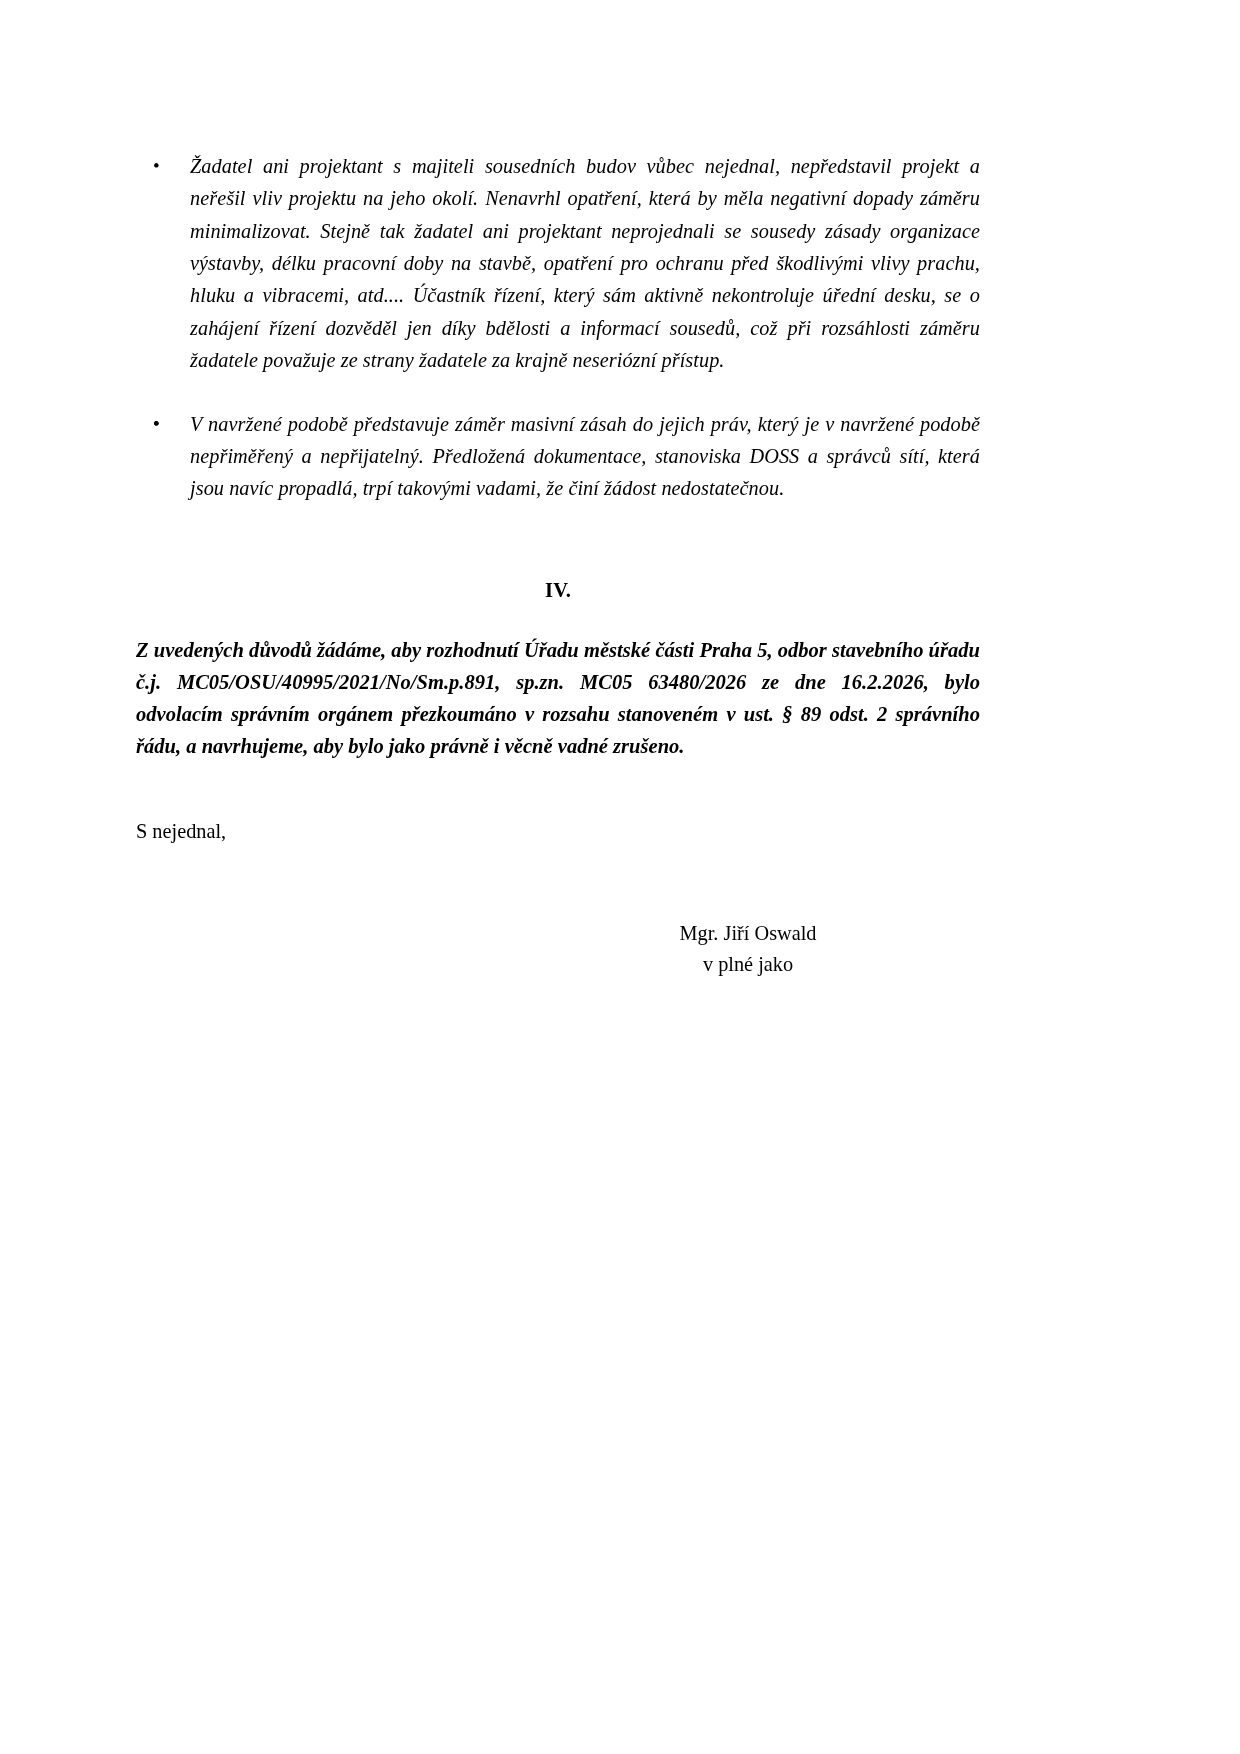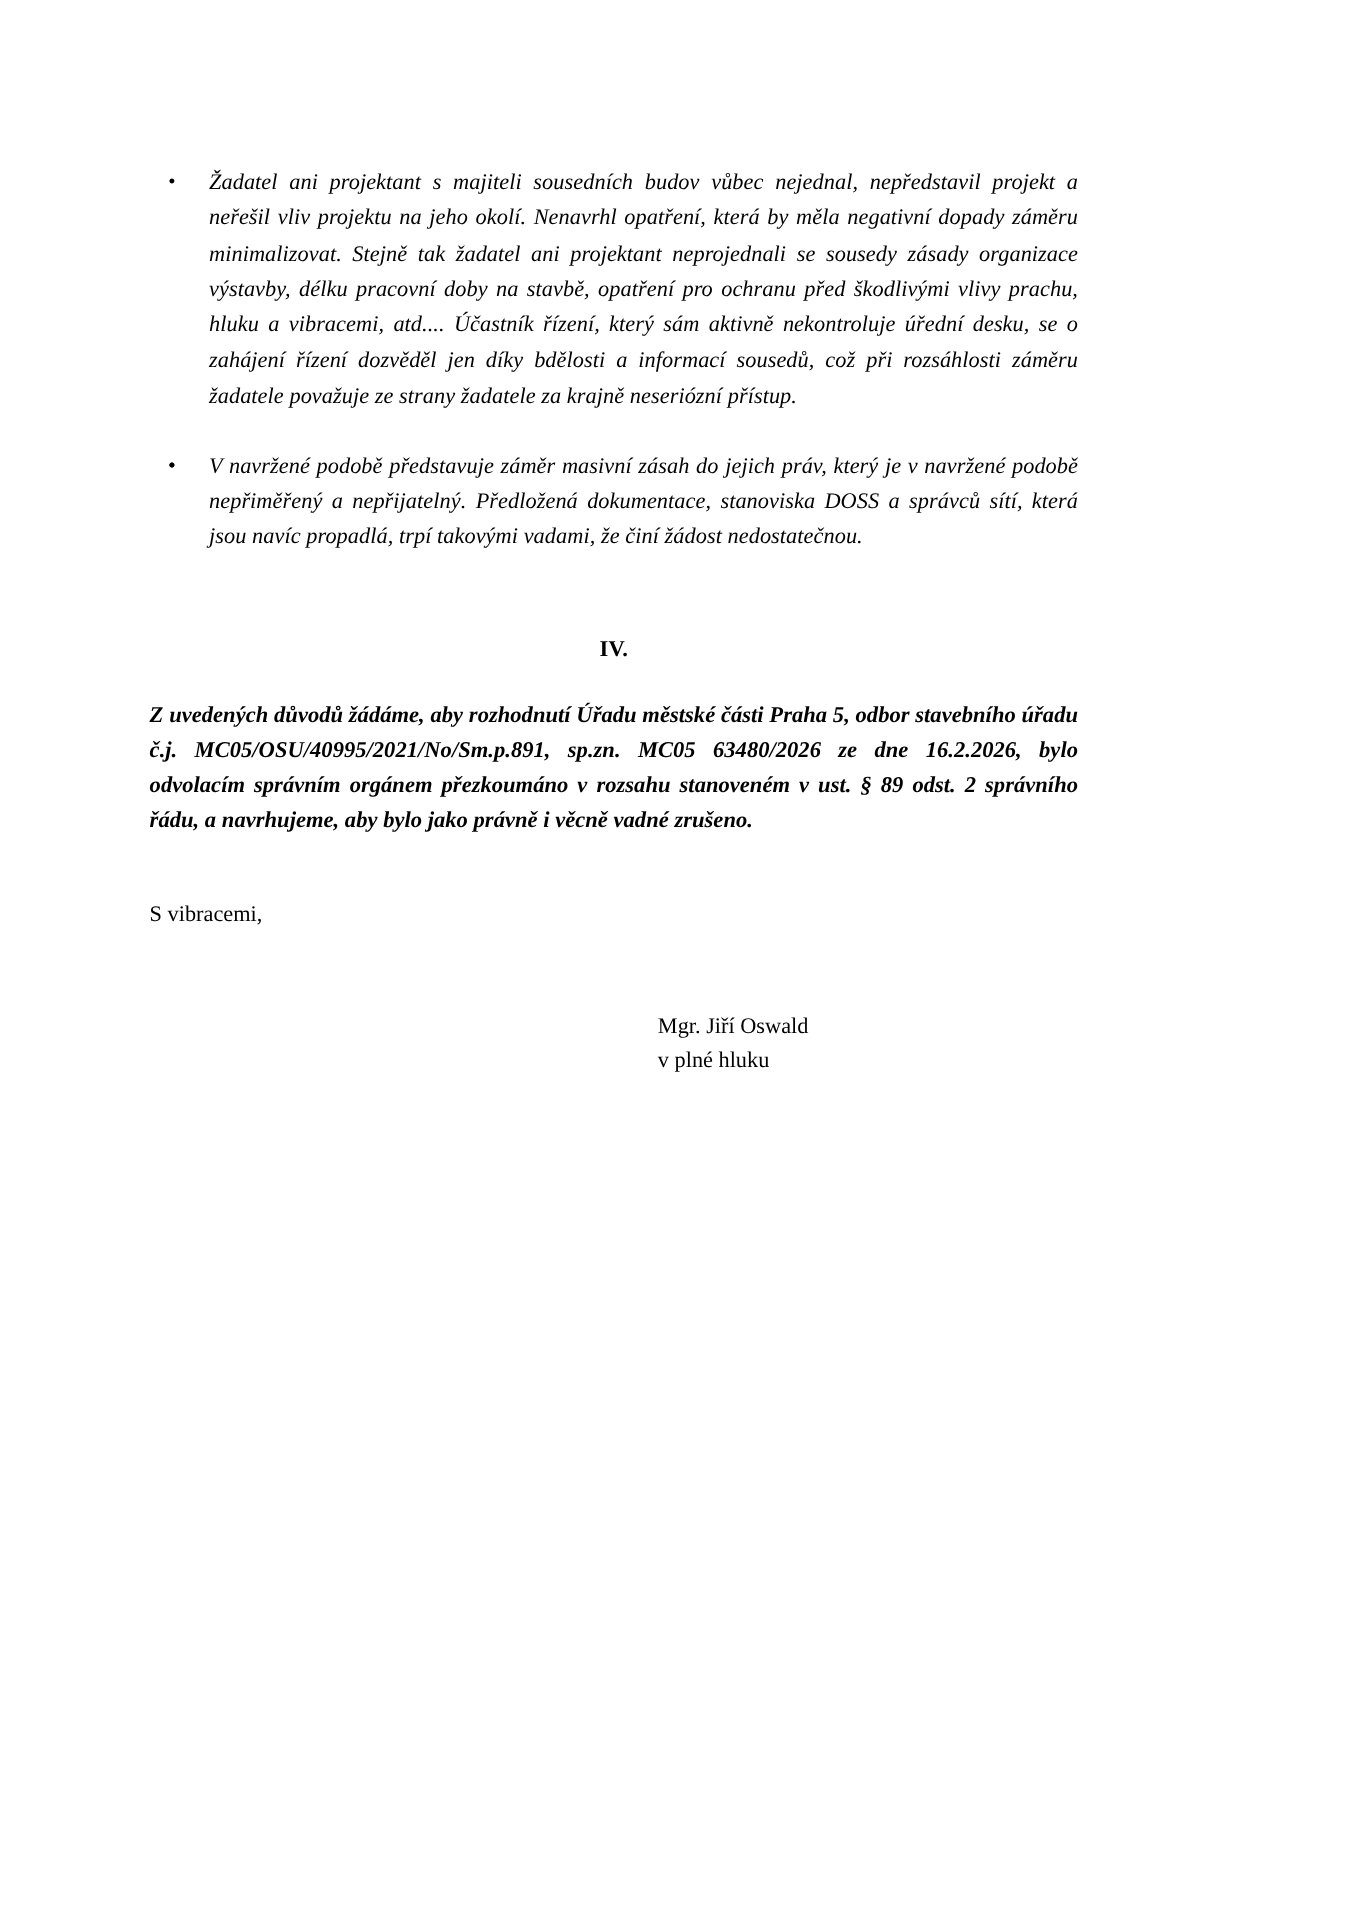--- a/index.html
+++ b/index.html
@@ -80,21 +80,21 @@
     margin-top: 54px;
     font-size: 20.3px;
     line-height: 1.5;
   }
 
   
   .signature {
     margin-top: 72px;
     margin-left: 462px;
     width: 300px;
-    text-align: left;
+    text-align: center;
     font-size: 20.3px;
     line-height: 1.52;
   }
   .signature div { white-space: nowrap; }
 </style>
 </head>
 <body>
 
 <div class="page">
   <div class="content">
@@ -110,21 +110,21 @@
       <li class="bullet-item">
         <span class="bullet-marker">•</span>
         <span>V navržené podobě představuje záměr masivní zásah do jejich práv, který je v navržené podobě nepřiměřený a nepřijatelný.  Předložená dokumentace, stanoviska DOSS a správců sítí, která jsou navíc propadlá, trpí takovými vadami, že činí žádost nedostatečnou.</span>
       </li>
     </ul>
 
     <div class="section-number">IV.</div>
 
     <div class="bold-para">Z uvedených důvodů žádáme, aby rozhodnutí Úřadu městské části Praha 5, odbor stavebního úřadu č.j.  MC05/OSU/40995/2021/No/Sm.p.891, sp.zn. MC05 63480/2026 ze dne 16.2.2026, bylo odvolacím správním orgánem přezkoumáno v rozsahu stanoveném v ust. § 89 odst. 2 správního řádu, a navrhujeme, aby bylo jako právně i věcně vadné zrušeno.</div>
 
-    <div class="closing">S vibracemi,</div>
+    <div class="closing">S nejednal,</div>
 
     <div class="signature">
       <div>Mgr. Jiří Oswald</div>
-      <div>v plné hluku</div>
+      <div>v plné jako</div>
     </div>
 
   </div>
 </div>
 
 </body></html>

